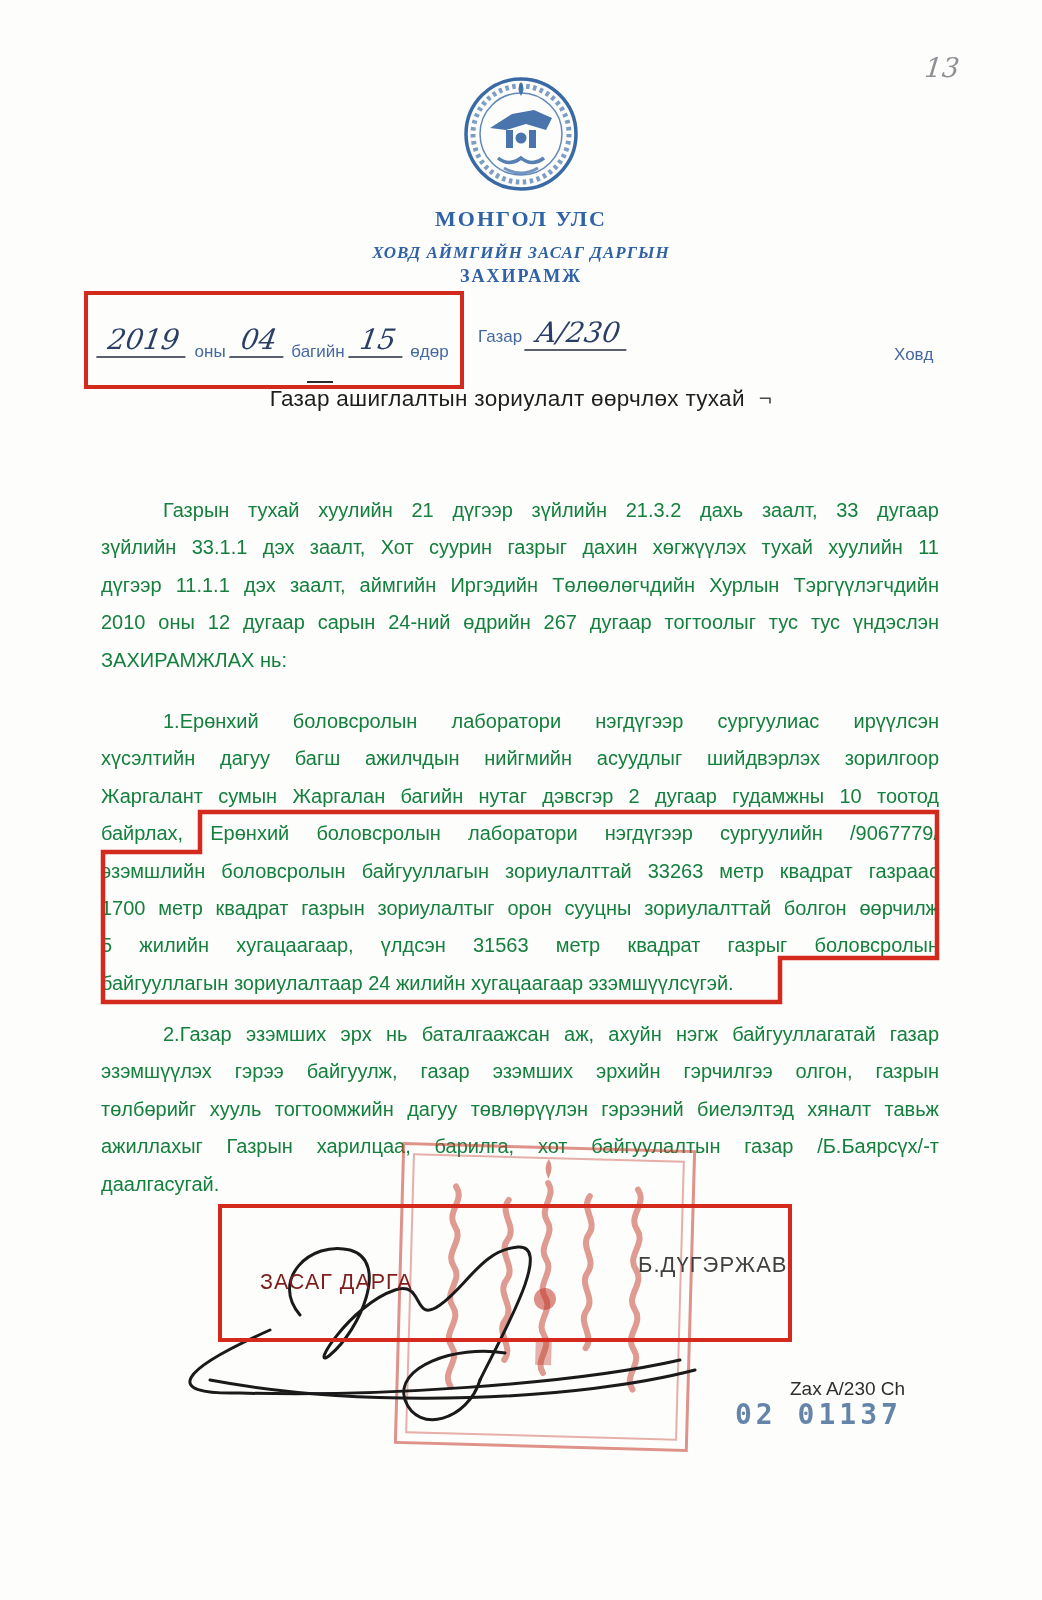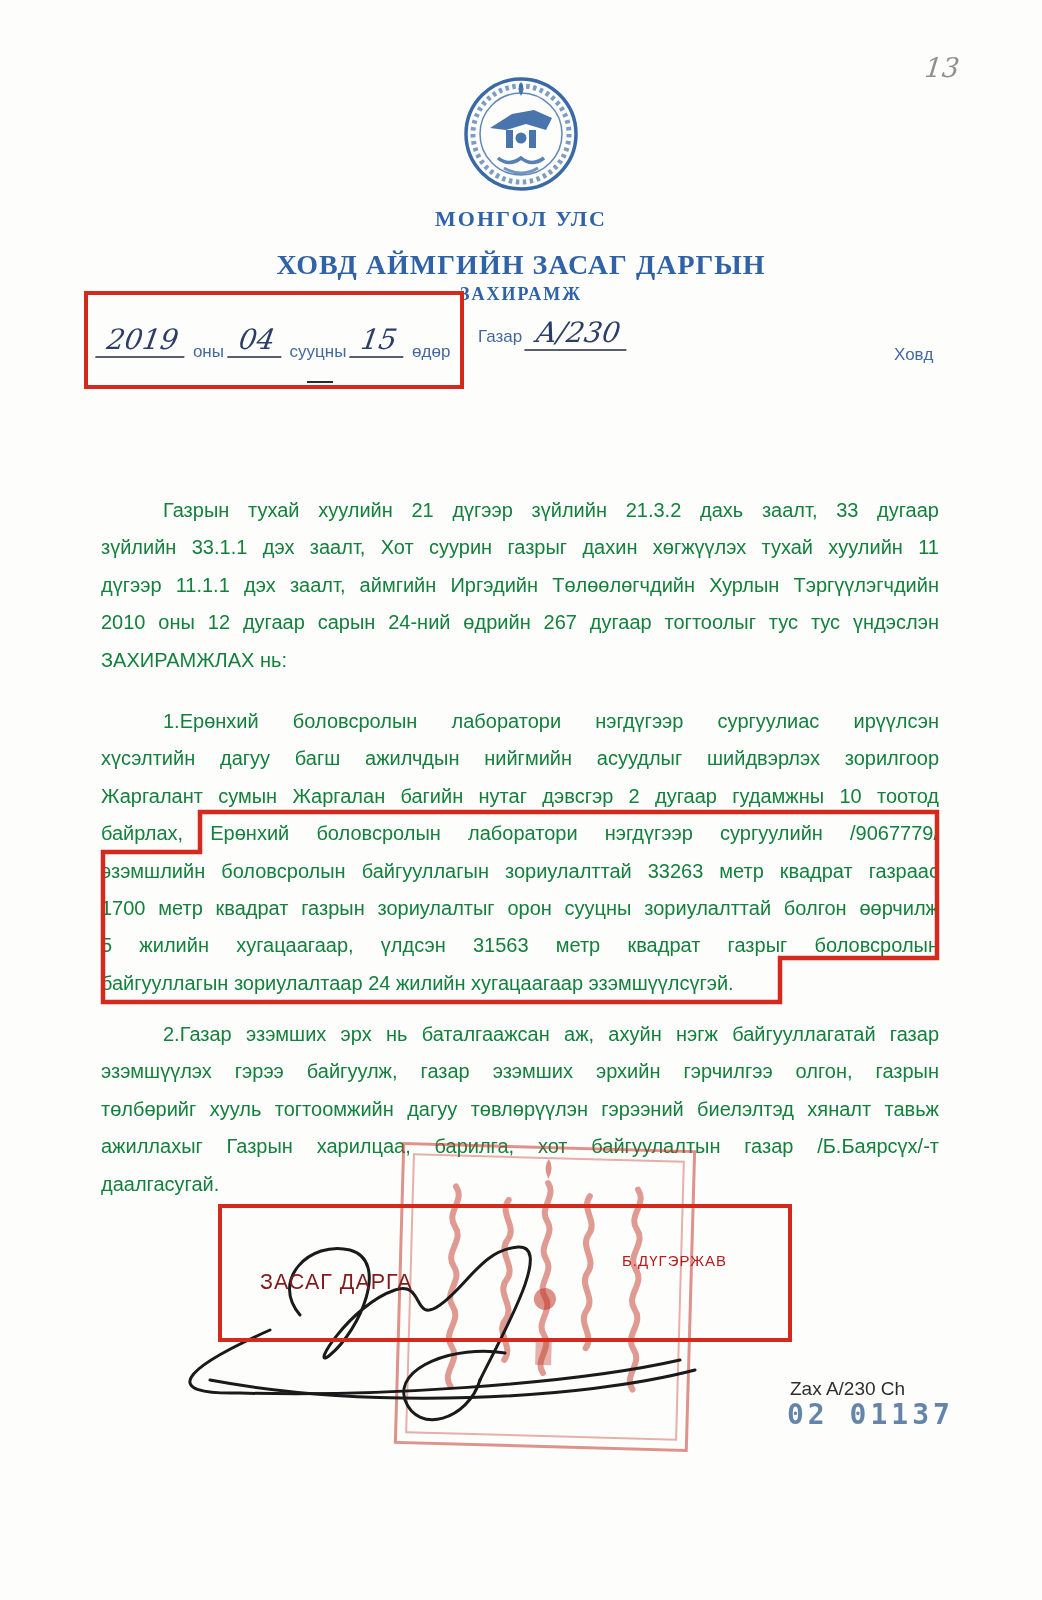--- a/index.html
+++ b/index.html
@@ -14,21 +14,21 @@
     font-family:"DejaVu Serif", serif; font-style:italic;
     font-size:27px; color:#8f9094; transform:skewX(-6deg);
   }
   .emblem { position:absolute; top:72px; left:460px; width:122px; height:132px; }
   .header-text {
     position:absolute; top:206px; left:0; width:100%;
     text-align:center; color:#2f62a6;
     font-family:"Liberation Serif", serif; font-weight:bold;
   }
   .header-text .l1 { font-size:22px; letter-spacing:2px; }
-  .header-text .l2 { font-size:28px; letter-spacing:1px; margin-top:17px; }
+  .header-text .l2 { font-size:17px; letter-spacing:1px; margin-top:11px;font-style:italic; }
   .header-text .l3 { font-size:18px; letter-spacing:2px; margin-top:3px; }
   
   .datebox {
     position:absolute; left:84px; top:291px; width:372px; height:90px;
     border:4px solid #d42a1e; display:flex; align-items:center; justify-content:center;
     gap:6px; white-space:nowrap;
   }
   .lbl { color:#45699e; font-size:17px;margin-top:23px; }
   .hand {
     font-family:"DejaVu Serif", serif; font-style:italic;
@@ -65,25 +65,25 @@
   }
   .stamp .inner {
     position:absolute; left:8px; top:8px; right:8px; bottom:8px;
     border:2px solid rgba(197,58,44,0.4);
   }
   .sigbox {
     position:absolute; left:218px; top:1204px; width:566px; height:130px;
     border:4.5px solid #d42a1e;
   }
   .sig-role { position:absolute; left:260px; top:1252px; font-size:21.5px; letter-spacing:1px; color:#7f1d1d;margin-top:18px; }
-  .sig-name { position:absolute; left:622px; top:1252px; font-size:15px; letter-spacing:1px; color:#b91c1c; }
+  .sig-name { position:absolute; left:638px; top:1252px; font-size:22px; letter-spacing:1px; color:#404040; }
   
   .ref { position:absolute; left:790px; top:1378px; font-size:19px; color:#2e2e2e; }
   .stampnum {
-    position:absolute; left:787px; top:1398px;
+    position:absolute; left:735px; top:1398px;
     font-family:"DejaVu Sans Mono", monospace; font-weight:bold;
     font-size:28px; letter-spacing:4px; color:#51749f; opacity:0.88;
   }
 </style>
 </head>
 <body>
 
 <div class="page">
 
   <div class="pagenum">13</div>
@@ -110,32 +110,35 @@
   <div class="header-text">
     <div class="l1">МОНГОЛ УЛС</div>
     <div class="l2">ХОВД АЙМГИЙН ЗАСАГ ДАРГЫН</div>
     <div class="l3">ЗАХИРАМЖ</div>
   </div>
 
   <div class="datebox">
     <span class="hand hand-lg blank">2019</span>
     <span class="lbl">оны</span>
     <span class="hand hand-lg blank">04</span>
-    <span class="lbl">сууцны</span>
+    <span class="lbl">багийн</span>
     <span class="hand hand-lg blank">15</span>
     <span class="lbl">өдөр</span>
   </div>
 
   <div class="numline">
     <span class="lbl">Газар</span>
     <span class="hand hand-lg blank">А/230</span>
   </div>
 
   <div class="city lbl">Ховд</div>
 
+  <div class="title">
+    <span>Газар  ашиглалтын зориулалт өөрчлөх тухай</span><span class="mark">¬</span>
+  </div>
   <div class="title-bar"></div>
 
   <div class="para" style="top:492px">
     <div class="bl jl ind">Газрын тухай хуулийн 21 дүгээр зүйлийн 21.3.2 дахь заалт, 33 дугаар</div>
     <div class="bl jl">зүйлийн 33.1.1 дэх заалт, Хот суурин газрыг дахин хөгжүүлэх тухай хуулийн 11</div>
     <div class="bl jl">дүгээр 11.1.1 дэх заалт, аймгийн Иргэдийн Төлөөлөгчдийн Хурлын Тэргүүлэгчдийн</div>
     <div class="bl jl">2010 оны 12 дугаар сарын 24-ний өдрийн 267 дугаар тогтоолыг тус тус үндэслэн</div>
     <div class="bl">ЗАХИРАМЖЛАХ нь:</div>
   </div>
 

